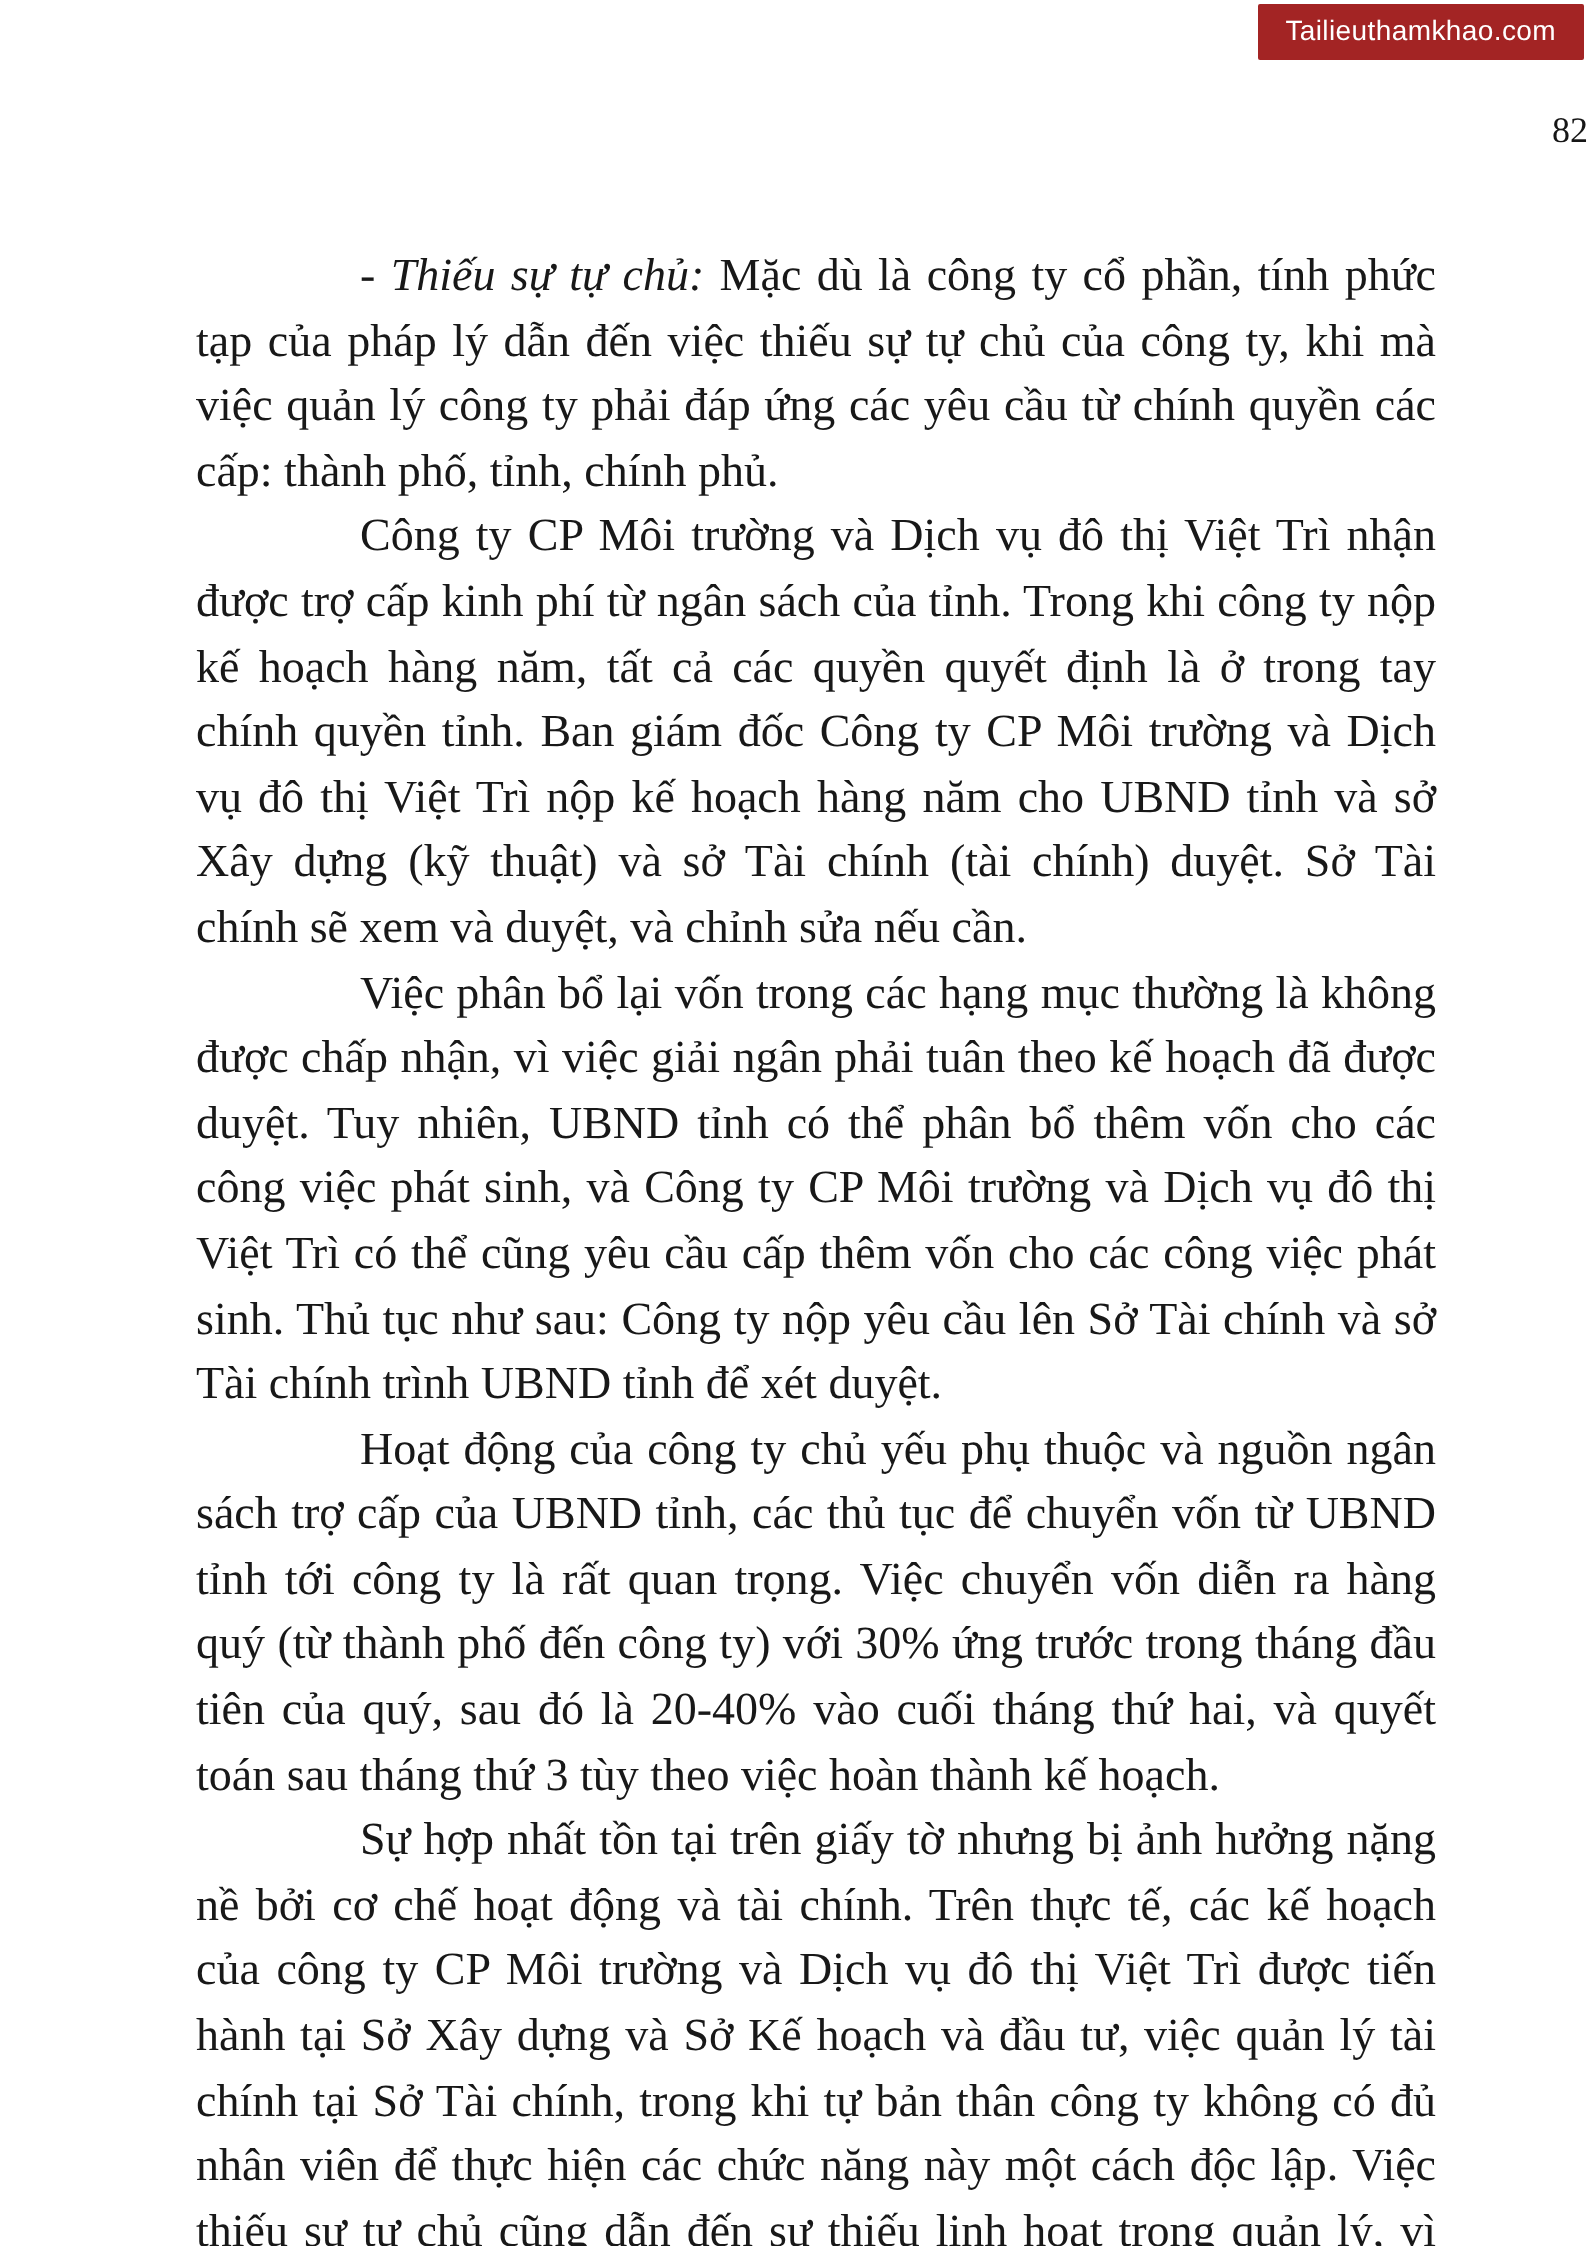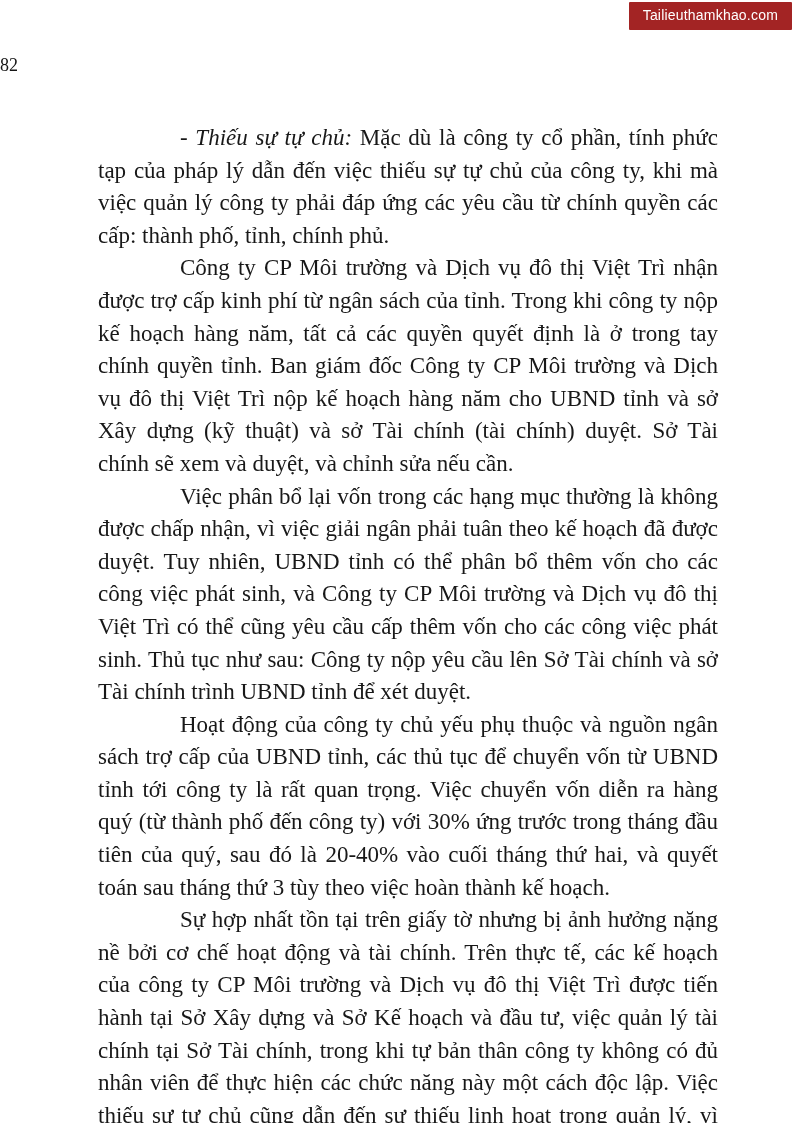--- a/index.html
+++ b/index.html
@@ -24,21 +24,21 @@
     color: #ffffff;
     font-family: "Liberation Sans", "DejaVu Sans", sans-serif;
     font-size: 14px;
     line-height: 17px;
     padding: 5px 14px 6px 14px;
     border-radius: 1px;
     letter-spacing: 0.2px;
   }
   .page-number {
     padding-top: 54px;
-    text-align: left;
+    text-align: right;
     font-size: 18px;
     line-height: 22px;
     color: #161616;
   }
   .content {
     margin: 46px 76px 0 98px;
   }
   .content p {
     margin: 0;
     font-size: 23px;

